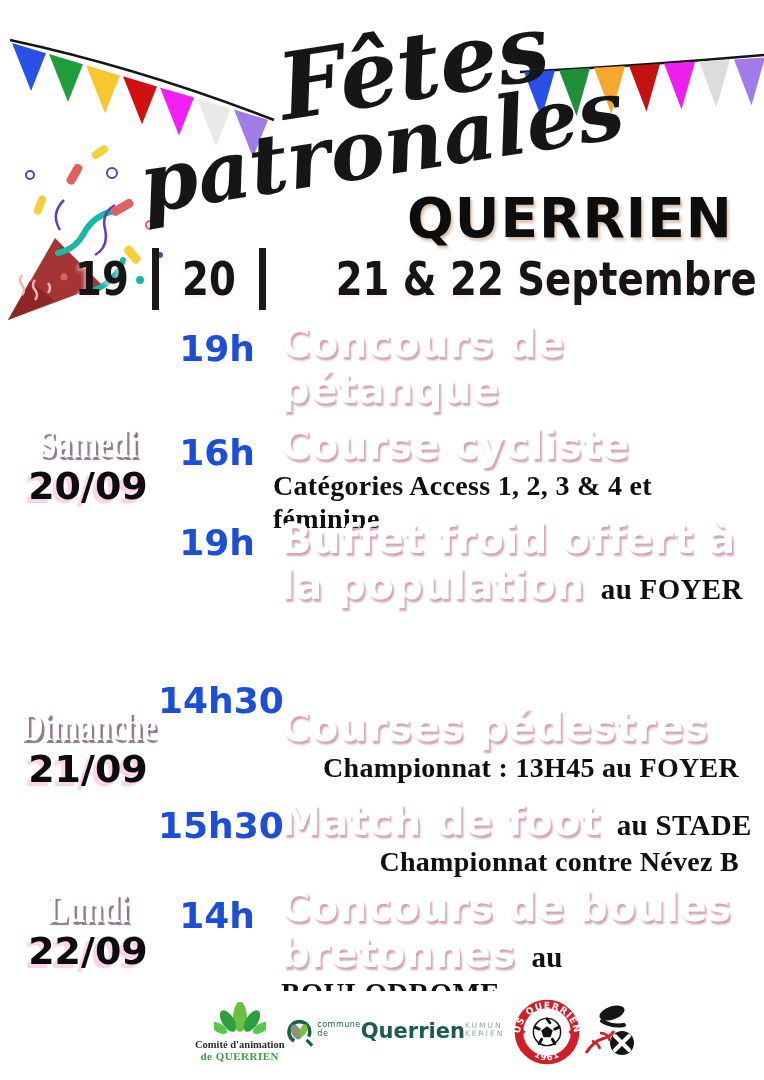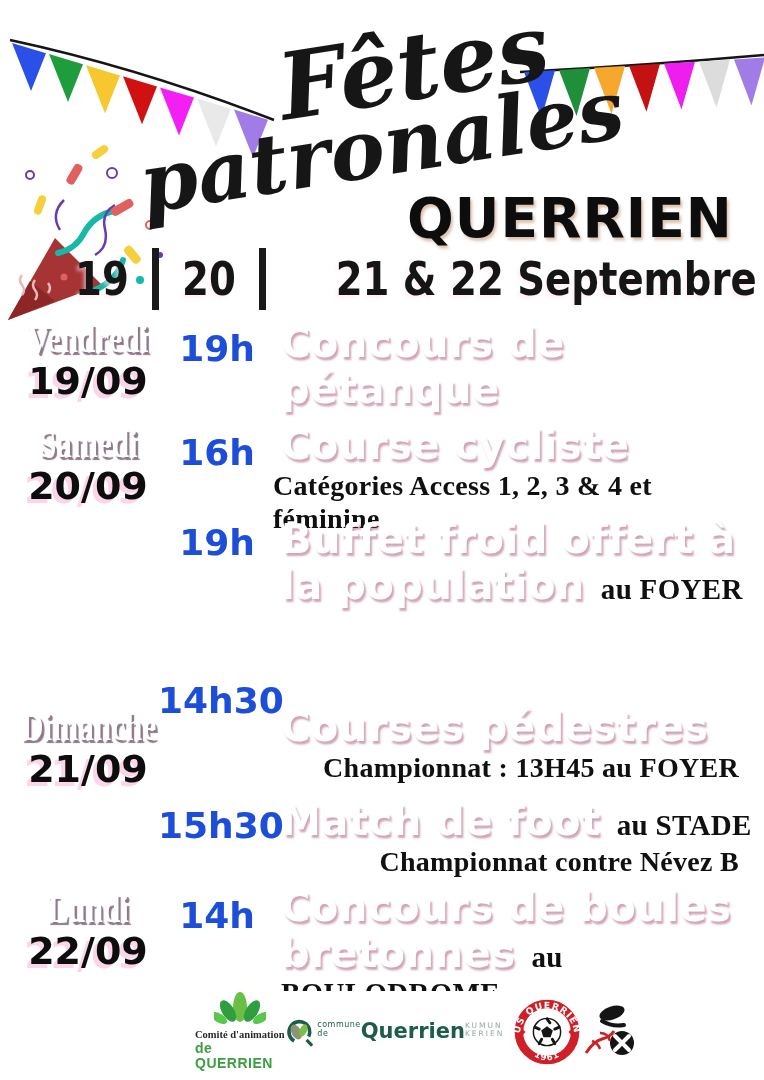--- a/index.html
+++ b/index.html
@@ -48,21 +48,21 @@
   .loc{padding-left:16px;}
   .note{display:block;font-size:28px;margin-top:2px;}
   .note.right{text-align:right;padding-right:14px;}
   .note.left{margin-left:-8px;}
 
   
   .logo-bar{left:185px;top:991px;width:420px;height:81px;background:#fff;border-radius:6px;
     display:flex;align-items:center;justify-content:space-between;padding:0 10px;box-sizing:border-box;}
   .logo{display:flex;flex-direction:column;align-items:center;justify-content:center;line-height:1.1;}
   .comite-l1{font-family:"Liberation Serif",serif;font-weight:bold;font-size:10.5px;color:#2a2a2a;white-space:nowrap;}
-  .comite-l2{font-family:Liberation Sans, sans-serif;font-weight:bold;font-size:14px;color:#3c9e41;letter-spacing:.5px;}
+  .comite-l2{font-family:Liberation Serif, serif;font-weight:bold;font-size:11px;color:#3c9e41;letter-spacing:.5px;}
   .commune{flex-direction:row;gap:4px;}
   .commune-txt{display:flex;flex-direction:row;align-items:flex-start;}
   .commune-small{font-size:8px;color:#1d5c4a;letter-spacing:.5px;}
   .commune-name{font-size:21px;font-weight:bold;color:#1d5c4a;line-height:1;}
   .commune-sub{font-size:7.5px;color:#93a89e;letter-spacing:2px;margin-top:1px;}
 </style>
 </head>
 <body>
 
 <div class="poster">
@@ -116,24 +116,20 @@
   <div class="abs town">QUERRIEN</div>
 
   <div class="abs dates">
     <span class="dpart">19</span>
     <span class="dsep"></span>
     <span class="dpart">20</span>
     <span class="dsep"></span>
     <span class="dpart">21 &amp; 22 Septembre 2025</span>
   </div>
 
-  <div class="abs day-block" style="top:318px;">
-    <div class="day"><span class="cond">Vendredi</span></div>
-    <div class="ddate">19/09</div>
-  </div>
   <div class="abs time-block" style="top:328px;">
     <div class="time">19h</div>
       <div class="swoosh"></div>
   </div>
   <div class="abs event-block" style="top:320px;">
     <div class="etitle">Concours de pétanque</div>
   </div>
 
   <div class="abs day-block" style="top:423px;">
     <div class="day"><span class="cond">Samedi</span></div>

